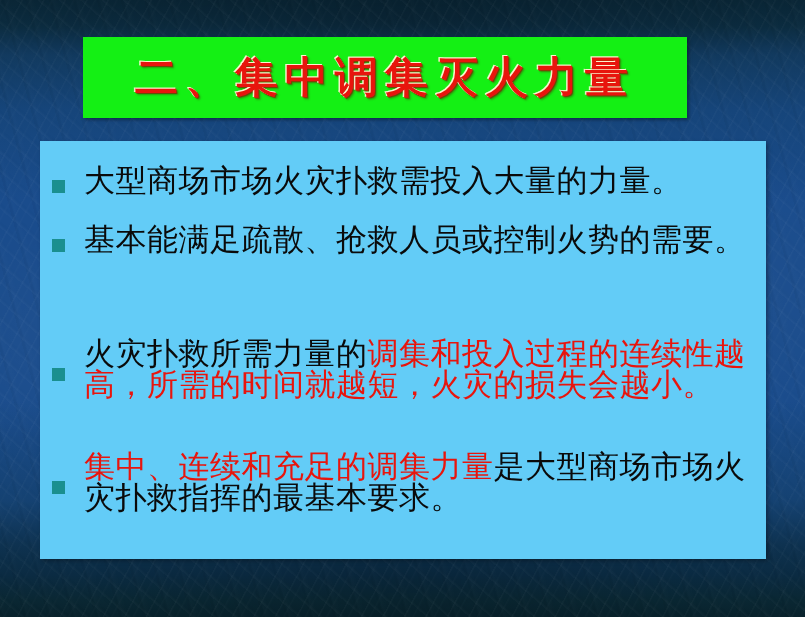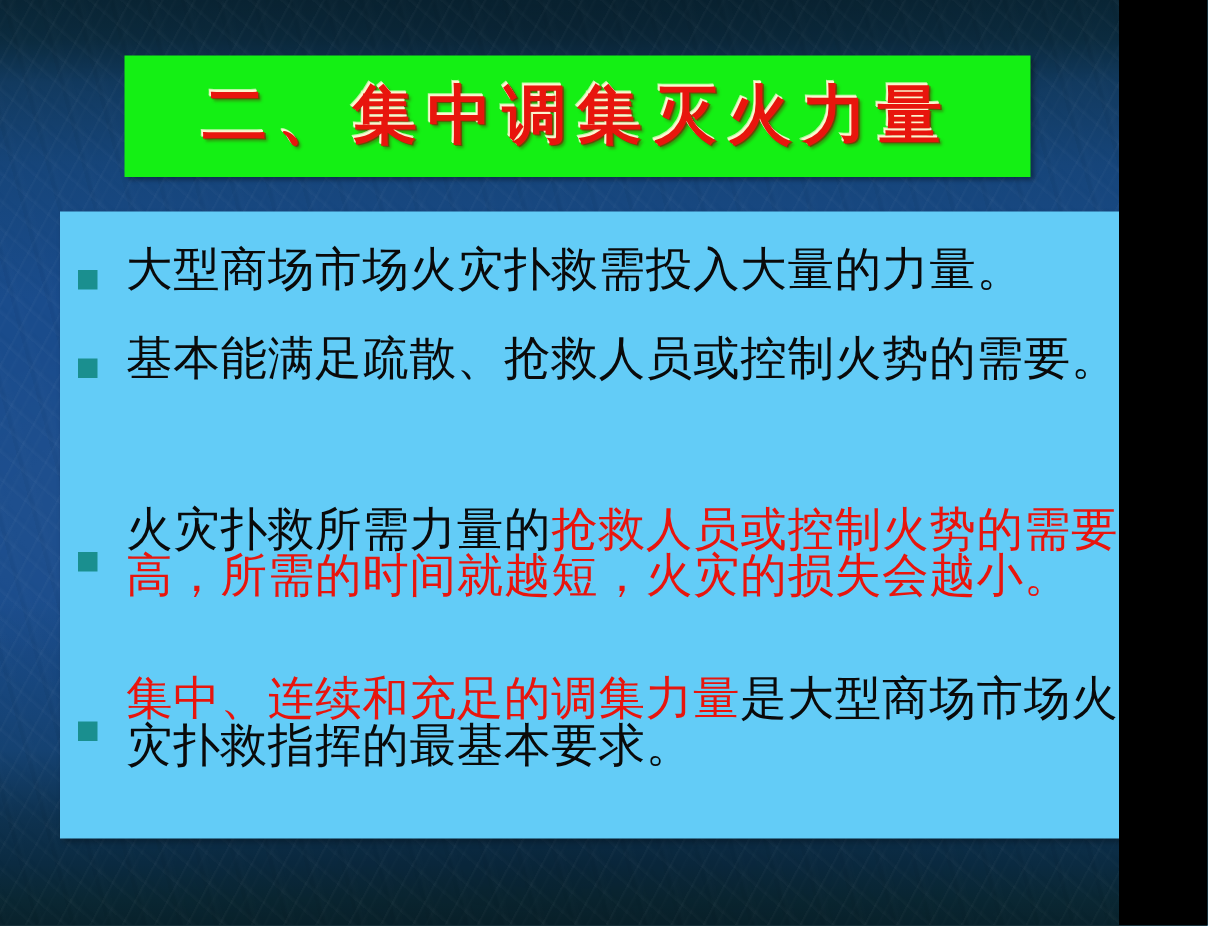--- a/index.html
+++ b/index.html
@@ -10,21 +10,21 @@
   }
   body {
     width: 805px;
     height: 617px;
     overflow: hidden;
     font-family: "DejaVu Sans", "Liberation Sans", sans-serif;
   }
 
   #slide {
     position: relative;
-    width: 746px;
+    width: 805px;
     height: 617px;
     overflow: hidden;
     background:
       linear-gradient(to bottom,
         #0a2636 0px,
         #0c2c40 26px,
         #123a5f 55px,
         #16457a 110px,
         #1a4c8c 200px,
         #1a4c8c 400px,
@@ -172,21 +172,21 @@
         <div class="text-line line-gap">
           <span class="blk">基本能满足疏散、抢救人员或控制火势的需要。</span>
         </div>
       </span>
     </div>
 
     <div class="bullet-row" id="bullet-3">
       <span class="bullet-marker"></span>
       <span class="bullet-body">
         <div class="text-line">
-          <span class="blk">火灾扑救所需力量的</span><span class="red">抢救人员或控制火势的需要</span>
+          <span class="blk">火灾扑救所需力量的</span><span class="red">调集和投入过程的连续性越</span>
         </div>
         <div class="text-line line-gap">
           <span class="red">高，所需的时间就越短，火灾的损失会越小。</span>
         </div>
       </span>
     </div>
 
     <div class="bullet-row" id="bullet-4">
       <span class="bullet-marker"></span>
       <span class="bullet-body">

